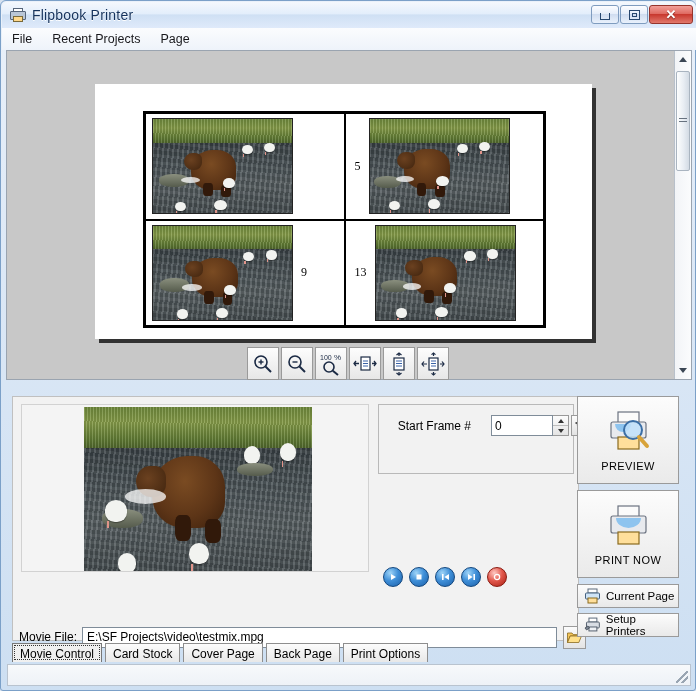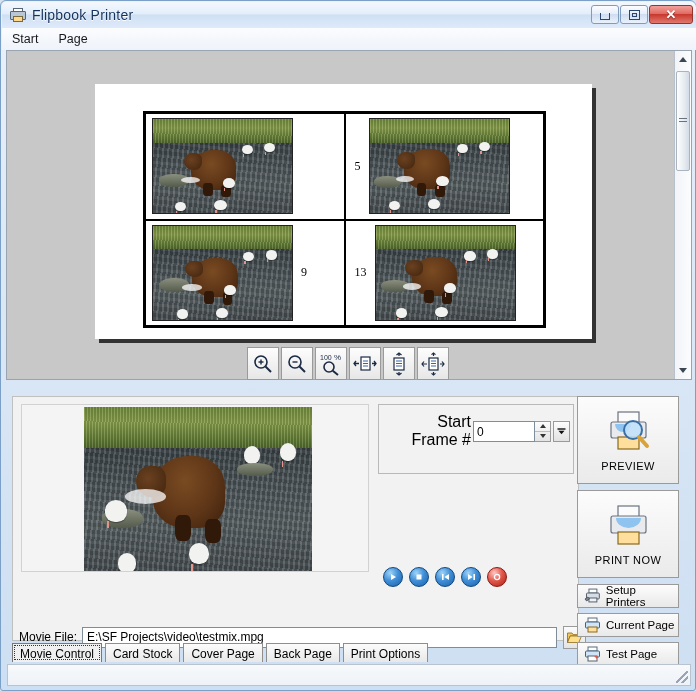--- a/index.html
+++ b/index.html
@@ -162,21 +162,21 @@
     background:#f4f4f4;border:1px solid #d2d2d2;box-sizing:border-box;
   }
   .vidframe{
     position:absolute;left:62px;top:2px;width:228px;height:164px;overflow:hidden;
   }
   .frames-group{
     position:absolute;left:365px;top:7px;width:196px;height:70px;
     border:1px solid #b9b9b9;background:#f2f2f2;box-sizing:border-box;
   }
   .frow{position:absolute;display:flex;align-items:center;left:8px;}
-  .flabel{font-size:16px;color:#000;width:84px;text-align:right;margin-right:2px;}
+  .flabel{font-size:12px;color:#000;width:84px;text-align:right;margin-right:20px;}
   .fin{
     width:62px;height:21px;background:#fff;border:1px solid #7f8c99;
     box-sizing:border-box;font-size:12px;color:#000;
     padding:1px 3px;line-height:18px;position:relative;
   }
   .spin{
     width:16px;height:21px;border:1px solid #9a9a9a;border-left:none;box-sizing:border-box;
     background:linear-gradient(to bottom,#fcfcfc,#e4e4e4);
     display:flex;flex-direction:column;
   }
@@ -283,21 +283,22 @@
       <div class="winbtn">
           <div class="glyph-max"></div>
         </div>
       <div class="winbtn close">
           <span class="glyph-close">✕</span>
         </div>
     </div>
   </div>
 
   <div class="menubar">
-    <div class="menuitem">Start</div>
+    <div class="menuitem">File</div>
+    <div class="menuitem">Recent Projects</div>
     <div class="menuitem">Page</div>
   </div>
 
   <div class="client">
     <div class="preview-scroll">
       <div class="paper">
         <div class="cardgrid">
 
           <div class="card left">
             <div class="thumb">
@@ -590,44 +591,35 @@
         <svg width="54" height="48" viewBox="0 0 54 48">
           <rect x="17" y="3" width="21" height="11" fill="#fbfbfb" stroke="#6b7280" stroke-width="1.2"></rect>
           <rect x="10" y="13" width="35" height="17" rx="2" fill="#e8eaee" stroke="#6b7280" stroke-width="1.2"></rect>
           <path d="M15,15 L40,15 A12.5,10 0 0 1 15,15 Z" fill="#8ec4ef"></path>
           <rect x="17" y="29" width="21" height="12" fill="#ffdf9b" stroke="#8a6b1f" stroke-width="1.2"></rect>
         </svg>
         <span class="lbl">PRINT NOW</span>
       </div>
       <div class="smbtn">
         <svg width="17" height="16" viewBox="0 0 17 16">
+          <rect x="4" y="1" width="9" height="4" fill="#fff" stroke="#5b6a7d" stroke-width="1"></rect>
+          <rect x="1.5" y="5" width="14" height="6" rx="1" fill="#cfe4f6" stroke="#44607f" stroke-width="1"></rect>
+          <rect x="4" y="10" width="9" height="5" fill="#ffdf9b" stroke="#8a6b1f" stroke-width="1"></rect>
+        </svg>
+        <span>Current Page</span>
+      </div>
+      <div class="smbtn">
+        <svg width="17" height="16" viewBox="0 0 17 16">
           <rect x="5" y="1" width="8" height="4" fill="#fff" stroke="#5b6a7d" stroke-width="1"></rect>
           <rect x="2.5" y="5" width="13" height="6" rx="1" fill="#d8dde4" stroke="#55606e" stroke-width="1"></rect>
           <rect x="5" y="10" width="8" height="4" fill="#eef1f5" stroke="#55606e" stroke-width="1"></rect>
           <path d="M1,11 l3,-2 l1.6,2 l-3,2 z" fill="#7b8694" stroke="#424a55" stroke-width=".8"></path>
         </svg>
         <span>Setup Printers</span>
       </div>
-      <div class="smbtn">
-        <svg width="17" height="16" viewBox="0 0 17 16">
-          <rect x="4" y="1" width="9" height="4" fill="#fff" stroke="#5b6a7d" stroke-width="1"></rect>
-          <rect x="1.5" y="5" width="14" height="6" rx="1" fill="#cfe4f6" stroke="#44607f" stroke-width="1"></rect>
-          <rect x="4" y="10" width="9" height="5" fill="#ffdf9b" stroke="#8a6b1f" stroke-width="1"></rect>
-        </svg>
-        <span>Current Page</span>
-      </div>
-      <div class="smbtn">
-        <svg width="17" height="16" viewBox="0 0 17 16">
-          <rect x="4" y="1" width="9" height="4" fill="#fff" stroke="#5b6a7d" stroke-width="1"></rect>
-          <rect x="1.5" y="5" width="14" height="6" rx="1" fill="#cfe4f6" stroke="#44607f" stroke-width="1"></rect>
-          <rect x="4" y="10" width="9" height="5" fill="#fff" stroke="#55606e" stroke-width="1"></rect>
-          <path d="M10,10 l3,0 l0,3 z" fill="#e05a4a"></path>
-        </svg>
-        <span>Test Page</span>
-      </div>
     </div>
 
   </div>
 
   <div class="statusbar">
     <div class="grip-corner"></div>
   </div>
 
 </div>
 

